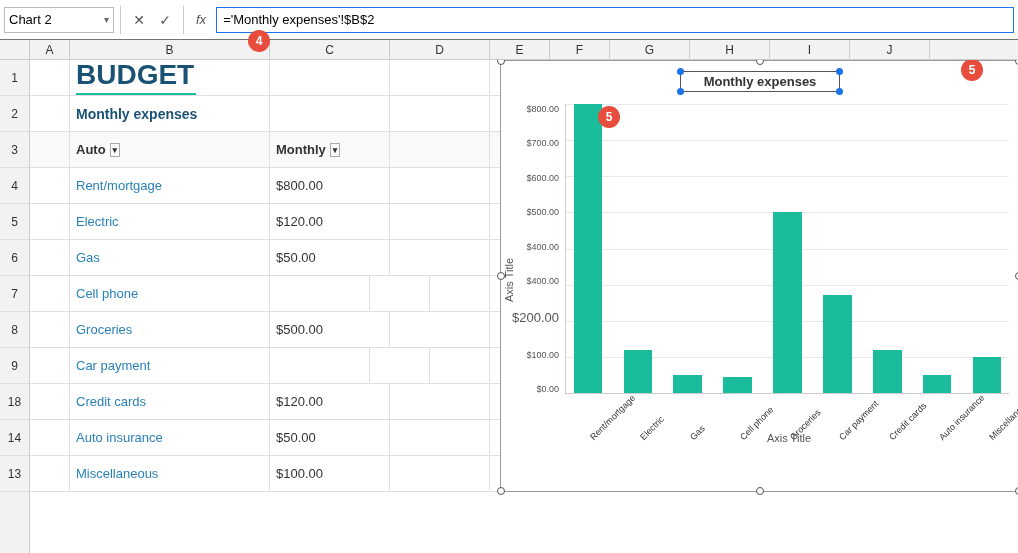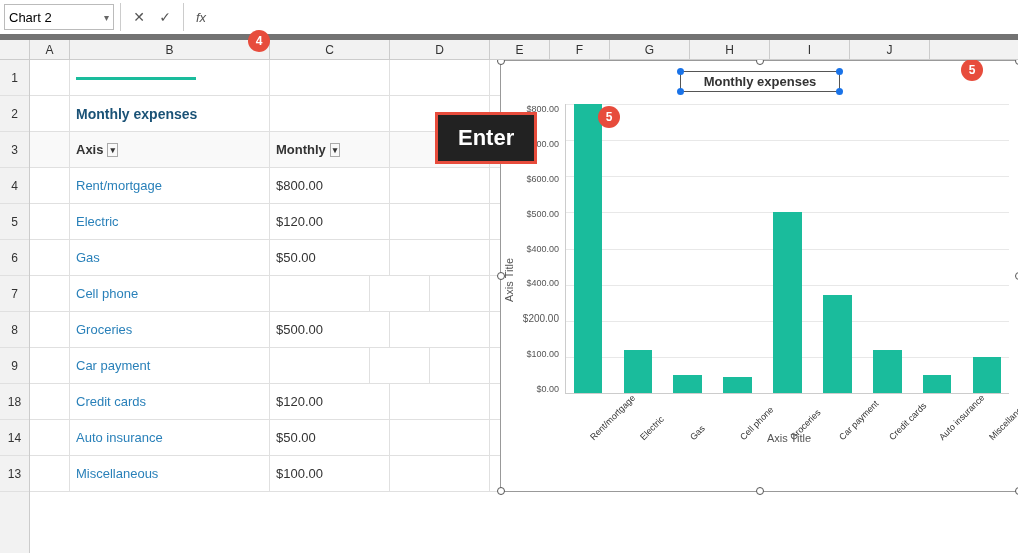--- a/index.html
+++ b/index.html
@@ -3,21 +3,21 @@
   <meta charset="utf-8">
   <style>
     * { box-sizing: border-box; margin: 0; padding: 0; }
     body { font-family: 'Segoe UI', Arial, sans-serif; font-size: 13px; background: #fff; overflow: hidden; }
 
     
     .formula-bar {
       display: flex;
       align-items: center;
       height: 40px;
-      border-bottom: 6px solid #737373;
+      border-bottom: 1px solid #737373;
       background: #fff;
       padding: 0 4px;
       gap: 4px;
     }
     .name-box {
       display: flex;
       align-items: center;
       border: 1px solid #bbb;
       height: 26px;
       min-width: 110px;
@@ -208,20 +208,23 @@
     <span class="name-box-text">Chart 2</span>
     <span class="name-box-arrow">▾</span>
   </div>
   <div class="formula-divider"></div>
   <div class="formula-icons">
     <div class="formula-icon">✕</div>
     <div class="formula-icon">✓</div>
   </div>
   <div class="formula-divider"></div>
   <span class="fx-icon">fx</span>
+  <div class="formula-input-box">
+    <span>='Monthly expenses'!$B$2</span>
+  </div>
 
   <div class="badge" style="top:30px; left:248px; z-index:20;">
     <span>4</span>
   </div>
 </div>
 
 <div style="display:flex; height:20px; background:#f2f2f2; border-bottom:1px solid #ccc; position:relative;">
   <div style="width:30px; border-right:1px solid #ccc; background:#f2f2f2;"></div>
   <div class="col-header col-a" style="width:40px; border-right:1px solid #ccc; display:flex; align-items:center; justify-content:center; font-size:12px;">A</div>
   <div class="col-header col-b" style="width:200px; border-right:1px solid #ccc; display:flex; align-items:center; justify-content:center; font-size:12px;">B</div>
@@ -251,20 +254,21 @@
     <div class="row-num">14</div>
     <div class="row-num">13</div>
   </div>
 
   <div class="grid-content">
 
     <div class="grid-row">
       <div class="cell col-a"></div>
       <div class="cell col-b">
         <div>
+          <div class="budget-title">BUDGET</div>
           <div class="budget-underline"></div>
         </div>
       </div>
       <div class="cell col-c"></div>
       <div class="cell" style="width:100px;"></div>
       <div class="cell" style="width:60px;"></div>
       <div class="cell" style="width:60px;"></div>
       <div class="cell" style="width:80px;"></div>
       <div class="cell" style="width:80px;"></div>
       <div class="cell" style="width:80px;"></div>
@@ -283,21 +287,21 @@
       <div class="cell" style="width:80px;"></div>
       <div class="cell" style="width:80px;"></div>
       <div class="cell" style="width:80px;"></div>
       <div class="cell" style="width:80px;"></div>
     </div>
 
     <div class="grid-row" style="background:#f9f9f9;">
       <div class="cell col-a"></div>
       <div class="cell col-b">
         <span class="header-cell">
-          <span>Axis</span>
+          <span>Auto</span>
           <span style="border:1px solid #aaa; padding:1px 2px; font-size:9px;">▾</span>
         </span>
       </div>
       <div class="cell col-c">
         <span class="header-cell">
           <span>Monthly</span>
           <span style="border:1px solid #aaa; padding:1px 2px; font-size:9px;">▾</span>
         </span>
       </div>
       <div class="cell" style="width:100px;"></div>
@@ -476,21 +480,21 @@
 
       <div style="position:relative; height:340px; margin-left:10px;">
 
         <div style="position:absolute; left:0; top:0; bottom:50px; width:46px; display:flex; flex-direction:column; justify-content:space-between; align-items:flex-end; padding-right:4px;">
           <span style="font-size:9px; color:#555;">$800.00</span>
           <span style="font-size:9px; color:#555;">$700.00</span>
           <span style="font-size:9px; color:#555;">$600.00</span>
           <span style="font-size:9px; color:#555;">$500.00</span>
           <span style="font-size:9px; color:#555;">$400.00</span>
           <span style="font-size:9px; color:#555;">$400.00</span>
-          <span style="font-size:10px; color:#555;">$200.00</span>
+          <span style="font-size:13px; color:#555;">$200.00</span>
           <span style="font-size:9px; color:#555;">$100.00</span>
           <span style="font-size:9px; color:#555;">$0.00</span>
         </div>
 
         <div style="position:absolute; left:-8px; top:50%; transform:rotate(-90deg) translateX(-50%); transform-origin:left center; font-size:11px; color:#555; white-space:nowrap;">
           <span>Axis Title</span>
         </div>
 
         <div id="bars-area" style="position:absolute; left:48px; right:4px; top:0; bottom:50px; display:flex; align-items:flex-end; gap:6px; border-left:1px solid #ccc; border-bottom:1px solid #ccc;">
 
@@ -543,22 +547,19 @@
             <div style="position:absolute; bottom:-52px; left:50%; font-size:9px; color:#333; transform:rotate(-45deg); transform-origin:top left; white-space:nowrap;">Miscellaneous</div>
           </div>
         </div>
 
         <div style="position:absolute; bottom:0; left:48px; right:0; text-align:center; font-size:11px; color:#555;">
           <span>Axis Title</span>
         </div>
       </div>
     </div>
 
-    <div class="enter-btn" style="position:absolute; top:52px; left:405px; z-index:15;">
-      <span>Enter</span>
-    </div>
 
     <div class="badge" style="position:absolute; top:46px; left:568px; z-index:16; background:#e74c3c;">
       <span>5</span>
     </div>
 
   </div>
 </div>
 
 </body></html>

